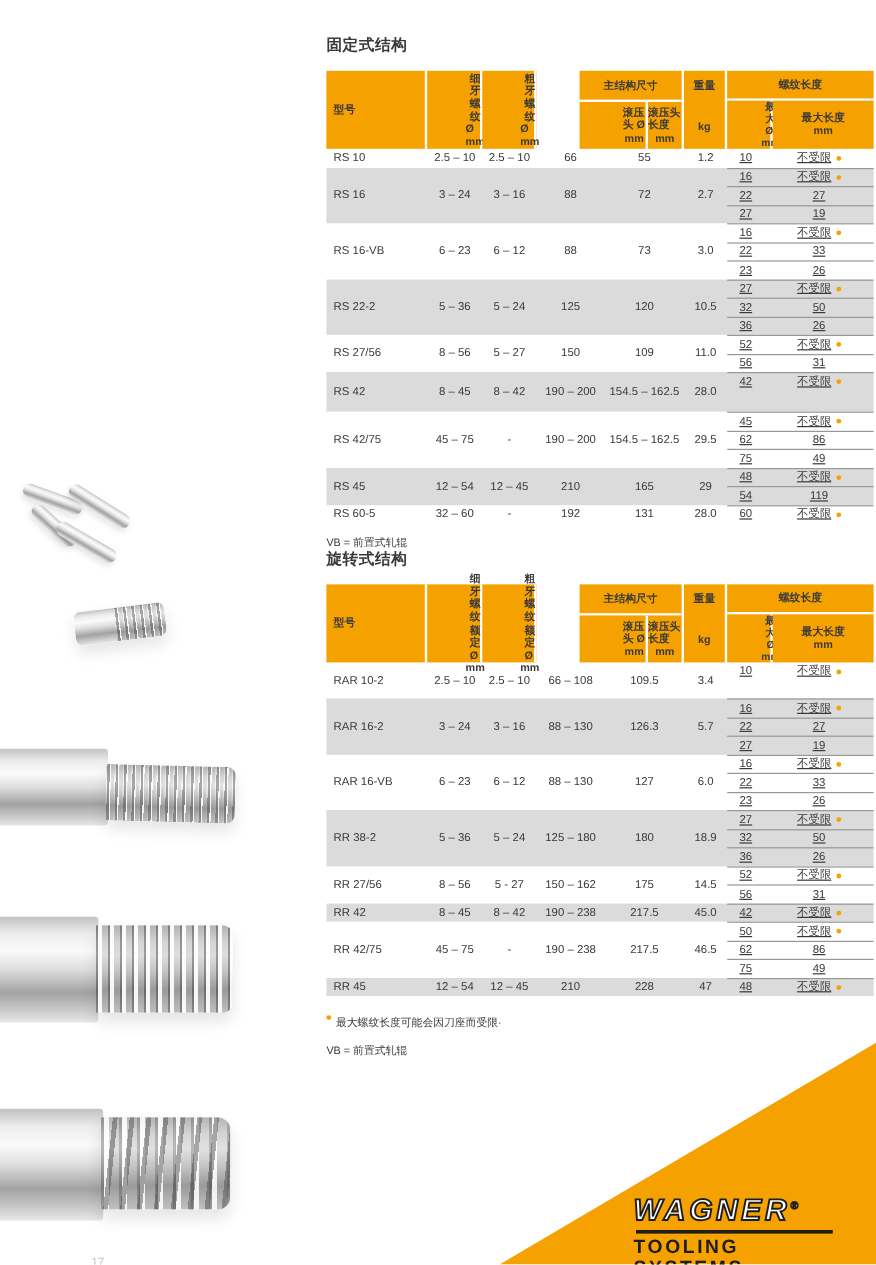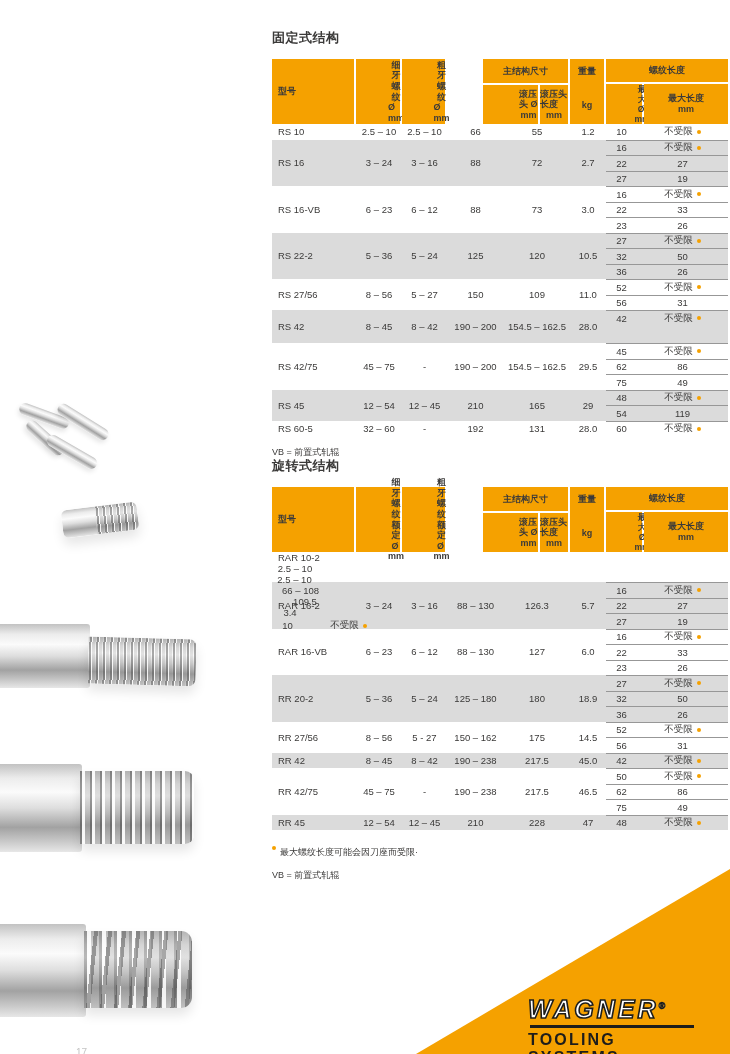--- a/index.html
+++ b/index.html
@@ -30,21 +30,21 @@
   .c-headd{width:57px;}
   .c-headlen{flex:1;}
   .c-weight{width:36px;justify-content:space-between;padding:7px 0 13px 0;}
   .c-maxd{width:31px;font-size:8.5px;}
   .c-maxlen{flex:1;}
 
   .group{display:flex;}
   .group.shaded{background:#dbdbdb;}
   .gcell{display:flex;align-items:center;justify-content:center;font-size:9.5px;box-sizing:border-box;}
   .gcell.c-model{justify-content:flex-start;padding-left:6px;align-items:center;}
-  .threads{width:122px;display:flex;flex-direction:column;}
+  .threads{width:122px;display:flex;flex-direction:column;text-decoration:underline;}
   .trow{height:15.5px;box-sizing:border-box;display:flex;border-top:1px solid #979797;}
   .trow.first{border-top:none;}
   .td{display:flex;align-items:center;justify-content:center;font-size:9.5px;}
   .td.maxd{width:31px;}
   .td.maxlen{flex:1;}
   .dot{width:4px;height:4px;border-radius:50%;background:var(--orange);display:inline-block;margin-left:4px;flex:0 0 auto;}
 
   .fnotes1{margin-top:8px;}
   .fnotes2{margin-top:16px;}
   .fnote{font-size:9px;display:flex;align-items:flex-start;margin-top:10px;}
@@ -426,21 +426,21 @@
                 <span>Ø</span>
                 <span>mm</span>
               </div>
               <div class="hcell c-maxlen">
                 <span>最大长度</span>
                 <span>mm</span>
               </div>
             </div>
           </div>
         </div>
-        <div class="group" style="height: 30px; flex-direction: column;">
+        <div class="group" style="height: 30px;">
           <div class="gcell c-model" style="width: 84px;">RAR 10-2</div>
           <div class="gcell c-fine" style="width: 46px;">2.5 – 10</div>
           <div class="gcell c-coarse" style="width: 45px;">2.5 – 10</div>
           <div class="gcell c-headd" style="width: 57px;">66 – 108</div>
           <div class="gcell c-headlen" style="width: 66px;">109.5</div>
           <div class="gcell c-weight2" style="width: 36px;">3.4</div>
           <div class="threads">
             <div class="trow first">
               <span class="td maxd">10</span>
               <span class="td maxlen">
@@ -502,21 +502,21 @@
             </div>
             <div class="trow">
               <span class="td maxd">23</span>
               <span class="td maxlen">
                 <span>26</span>
               </span>
             </div>
           </div>
         </div>
         <div class="group shaded" style="height: 46.5px;">
-          <div class="gcell c-model" style="width: 84px;">RR 20-2</div>
+          <div class="gcell c-model" style="width: 84px;">RR 38-2</div>
           <div class="gcell c-fine" style="width: 46px;">5 – 36</div>
           <div class="gcell c-coarse" style="width: 45px;">5 – 24</div>
           <div class="gcell c-headd" style="width: 57px;">125 – 180</div>
           <div class="gcell c-headlen" style="width: 66px;">180</div>
           <div class="gcell c-weight2" style="width: 36px;">18.9</div>
           <div class="threads">
             <div class="trow">
               <span class="td maxd">27</span>
               <span class="td maxlen">
                 <span>不受限</span>

